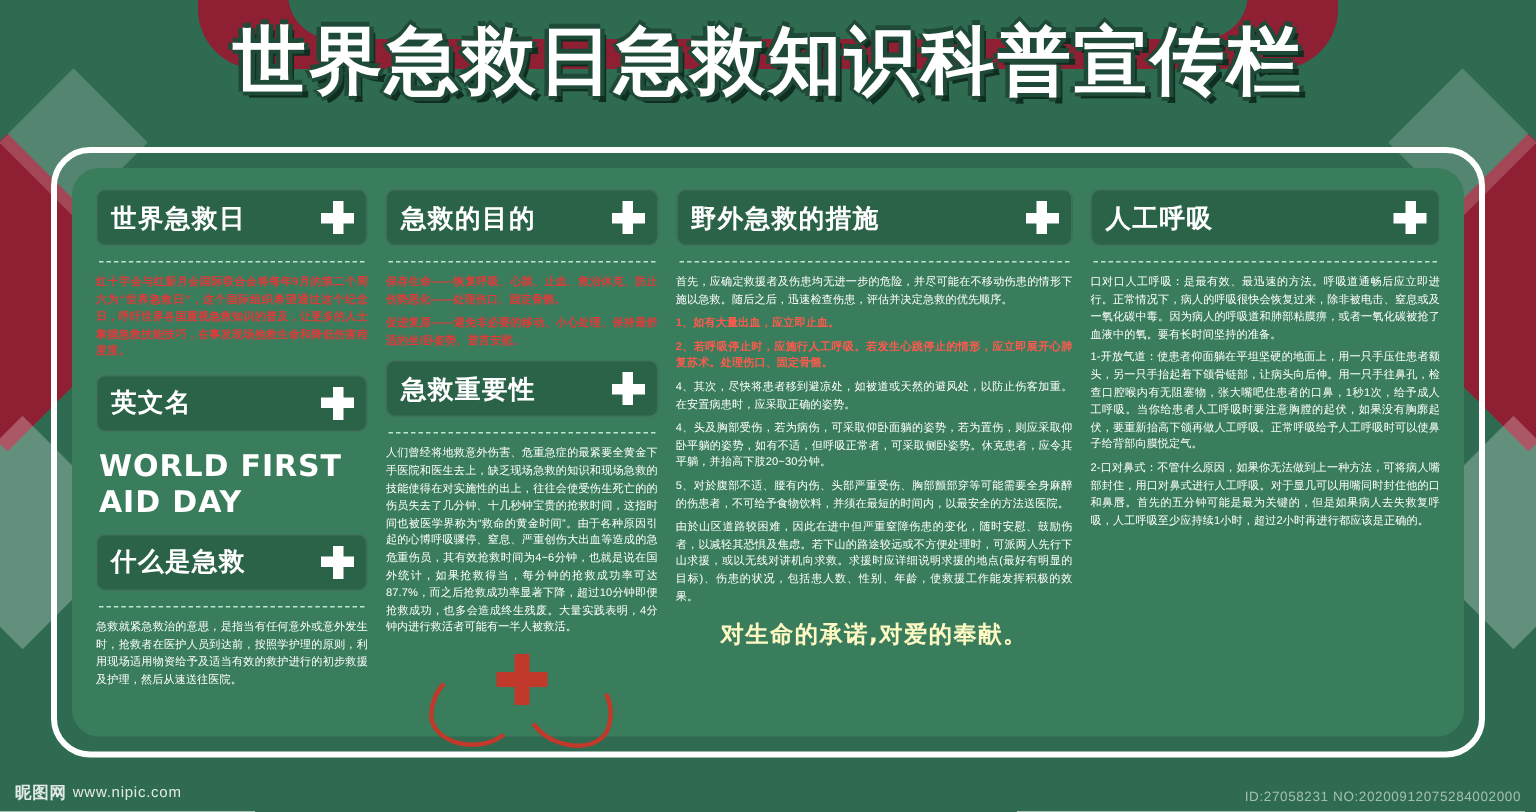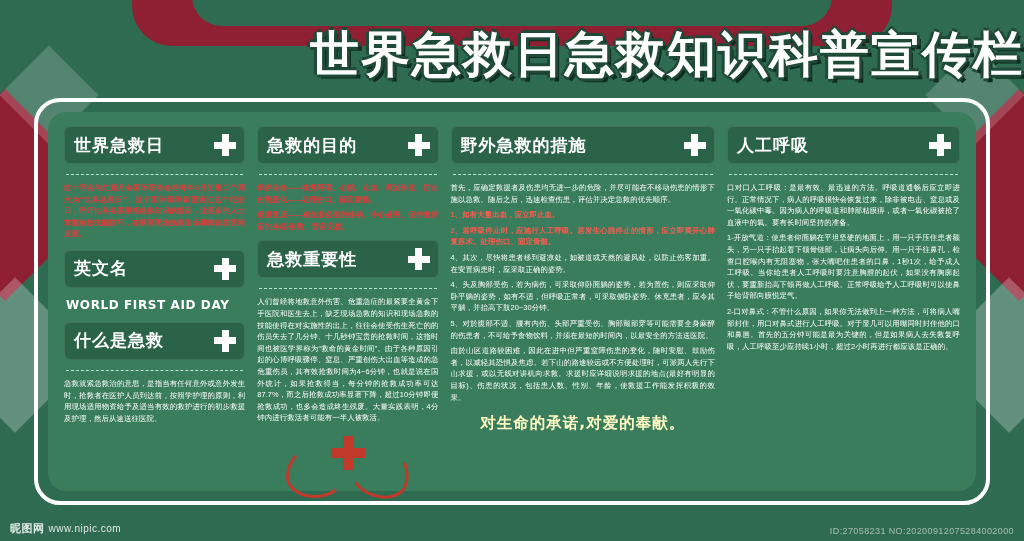--- a/index.html
+++ b/index.html
@@ -32,22 +32,22 @@
     position: absolute; left: 50%; top: -64px; transform: translateX(-50%);
     width: 760px; height: 110px; background: #8f1f32; border-radius: 0 0 40px 40px;
   }
   .topribbon2 {
     position: absolute; left: 50%; top: -70px; transform: translateX(-50%);
     width: 640px; height: 96px; background: #2f6b51; border-radius: 0 0 30px 30px;
   }
 
   
   .title-wrap {
-    position: absolute; top: 22px; left: 0; width: 100%;
-    text-align: right; z-index: 5;
+    position: absolute; top: 8px; left: 0; width: 100%;
+    text-align: center; z-index: 5;
   }
   .title {
     font-family: "DejaVu Sans", sans-serif;
     font-weight: bold;
     font-size: 49px;
     letter-spacing: 2px;
     color: #ffffff;
     text-shadow:
       3px 0 0 #1f4a37, -3px 0 0 #1f4a37, 0 3px 0 #1f4a37, 0 -3px 0 #1f4a37,
       4px 4px 0 #0f2d20;
@@ -124,21 +124,21 @@
     letter-spacing: 0.1px;
   }
   .body-text p { margin-bottom: 4px; }
   .red { color: #e03a3a; font-weight: bold; }
   .redline { color: #ff5a4d; font-weight: bold; }
 
   .en-title {
     color: #ffffff;
     font-family: "DejaVu Sans", sans-serif;
     font-weight: bold;
-    font-size: 12px;
+    font-size: 20px;
     letter-spacing: .6px;
     margin: 2px 0 10px 2px;
   }
 
   
   .emblem {
     position: relative;
     width: 140px; height: 70px;
     margin: 8px auto 0 auto;
   }

